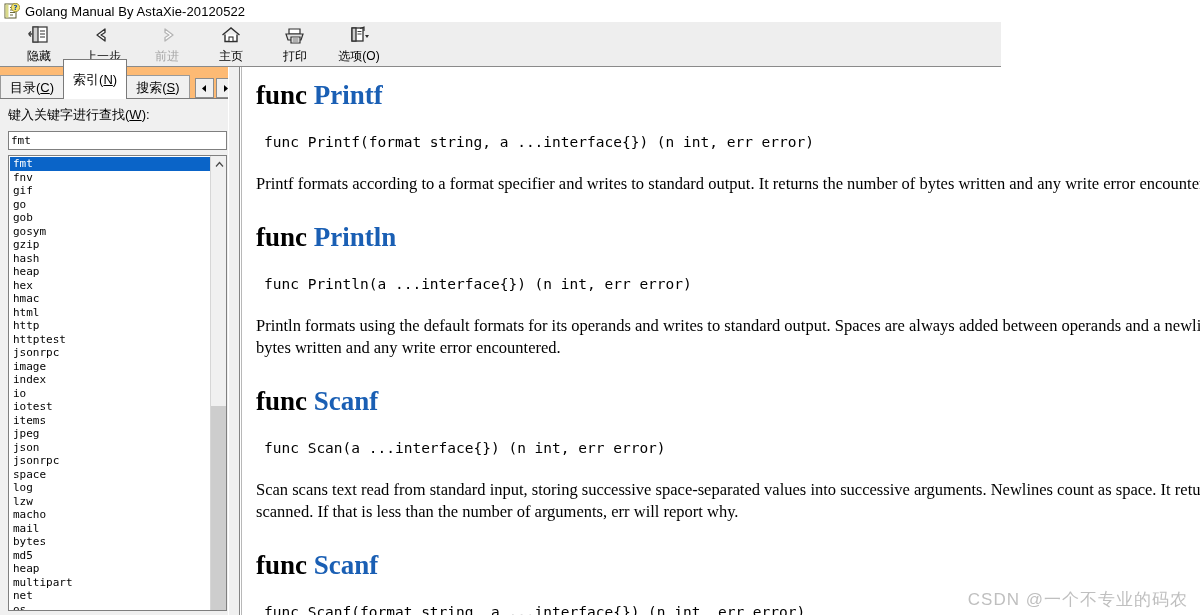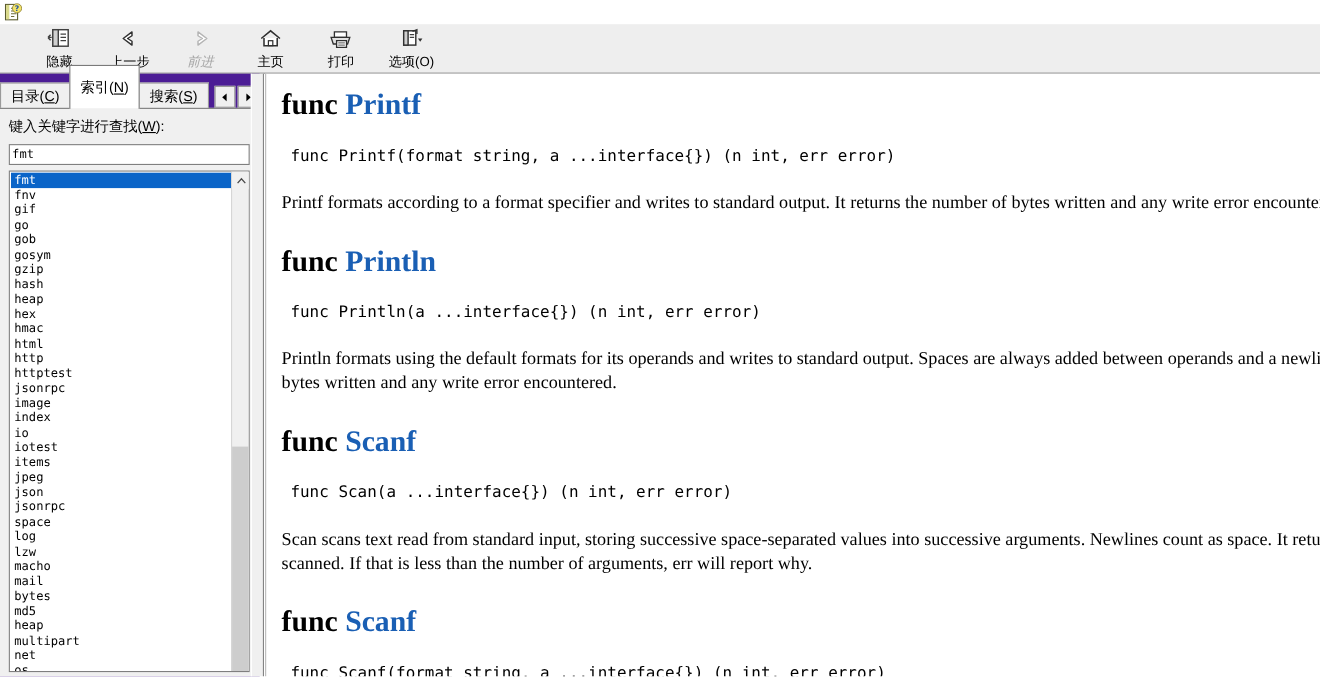--- a/index.html
+++ b/index.html
@@ -42,27 +42,27 @@
     font-size: 13px;
     color: #000000;
     letter-spacing: 0.1px;
     white-space: nowrap;
   }
 
   
   .toolbar {
     position: absolute;
     left: 0; top: 22px;
-    width: 1200px; height: 45px;
+    width: 1001px; height: 45px;
     background: #eeeeee;
     border-bottom: 1px solid #8a8a8a;
     box-sizing: border-box;
     display: flex;
     align-items: flex-start;
-    padding-left: 22px;
+    padding-left: 7px;
   }
   .tb-btn {
     width: 64px;
     height: 44px;
     display: flex;
     flex-direction: column;
     align-items: center;
     justify-content: flex-start;
     padding-top: 2px;
     box-sizing: border-box;
@@ -75,29 +75,29 @@
     align-items: center;
     justify-content: center;
   }
   .tb-label {
     font-size: 12px;
     color: #000000;
     line-height: 14px;
     margin-top: 3px;
     white-space: nowrap;
   }
-  .tb-btn.disabled .tb-label { color: #a6a6a6; font-style: italic; }
+  .tb-btn.disabled .tb-label { color: #a6a6a6; }
 
   
   .leftpane {
     position: absolute;
     left: 0; top: 67px;
     width: 236px;
     height: 548px;
-    background: #4c1d95;
+    background: #fdba74;
     box-sizing: border-box;
   }
   .tabstrip {
     position: absolute;
     left: 0; top: 5px;
     width: 236px; height: 27px;
     display: flex;
     align-items: flex-end;
   }
   .tab {
@@ -312,20 +312,21 @@
         <rect x="1" y="1" width="11" height="14" fill="#ffffff" stroke="#5b5b2e" stroke-width="1"></rect>
         <rect x="1.5" y="1.5" width="3" height="13" fill="#d9d98a"></rect>
         <line x1="6" y1="4.5" x2="11" y2="4.5" stroke="#6b6b3a"></line>
         <line x1="6" y1="7" x2="11" y2="7" stroke="#6b6b3a"></line>
         <line x1="6" y1="9.5" x2="11" y2="9.5" stroke="#6b6b3a"></line>
         <line x1="6" y1="12" x2="9" y2="12" stroke="#6b6b3a"></line>
         <circle cx="11.5" cy="4.5" r="4.2" fill="#f2e36a" stroke="#8a7a2a" stroke-width="0.7"></circle>
         <text x="11.5" y="7.3" font-size="7" font-family="DejaVu Sans, sans-serif" font-weight="bold" fill="#1a4fa0" text-anchor="middle">?</text>
       </svg>
     </span>
+    <span class="title-text">Golang Manual By AstaXie-20120522</span>
   </div>
 
   <div class="toolbar">
 
     <div class="tb-btn">
       <span class="tb-ico">
         <svg width="22" height="20" viewBox="0 0 22 20">
           <rect x="5" y="2" width="14" height="15" fill="#ffffff" stroke="#404040" stroke-width="1.3"></rect>
           <rect x="5" y="2" width="5" height="15" fill="#d0d0d0" stroke="#404040" stroke-width="1.3"></rect>
           <line x1="12" y1="6" x2="17" y2="6" stroke="#404040" stroke-width="1.1"></line>
@@ -494,13 +495,14 @@
         <pre class="code">func Println(a ...interface{}) (n int, err error)</pre>
         <p class="para">Println formats using the default formats for its operands and writes to standard output. Spaces are always added between operands and a newline is appended. It returns the number of bytes written and any write error encountered.</p>
         <div class="h2"><span>func </span><span class="fnname">Scanf</span></div>
         <pre class="code">func Scan(a ...interface{}) (n int, err error)</pre>
         <p class="para">Scan scans text read from standard input, storing successive space-separated values into successive arguments. Newlines count as space. It returns the number of items successfully scanned. If that is less than the number of arguments, err will report why.</p>
         <div class="h2"><span>func </span><span class="fnname">Scanf</span></div>
         <pre class="code">func Scanf(format string, a ...interface{}) (n int, err error)</pre>
       </div>
   </div>
 
+  <div class="watermark">CSDN @一个不专业的码农</div>
 </div>
 
 </body></html>

